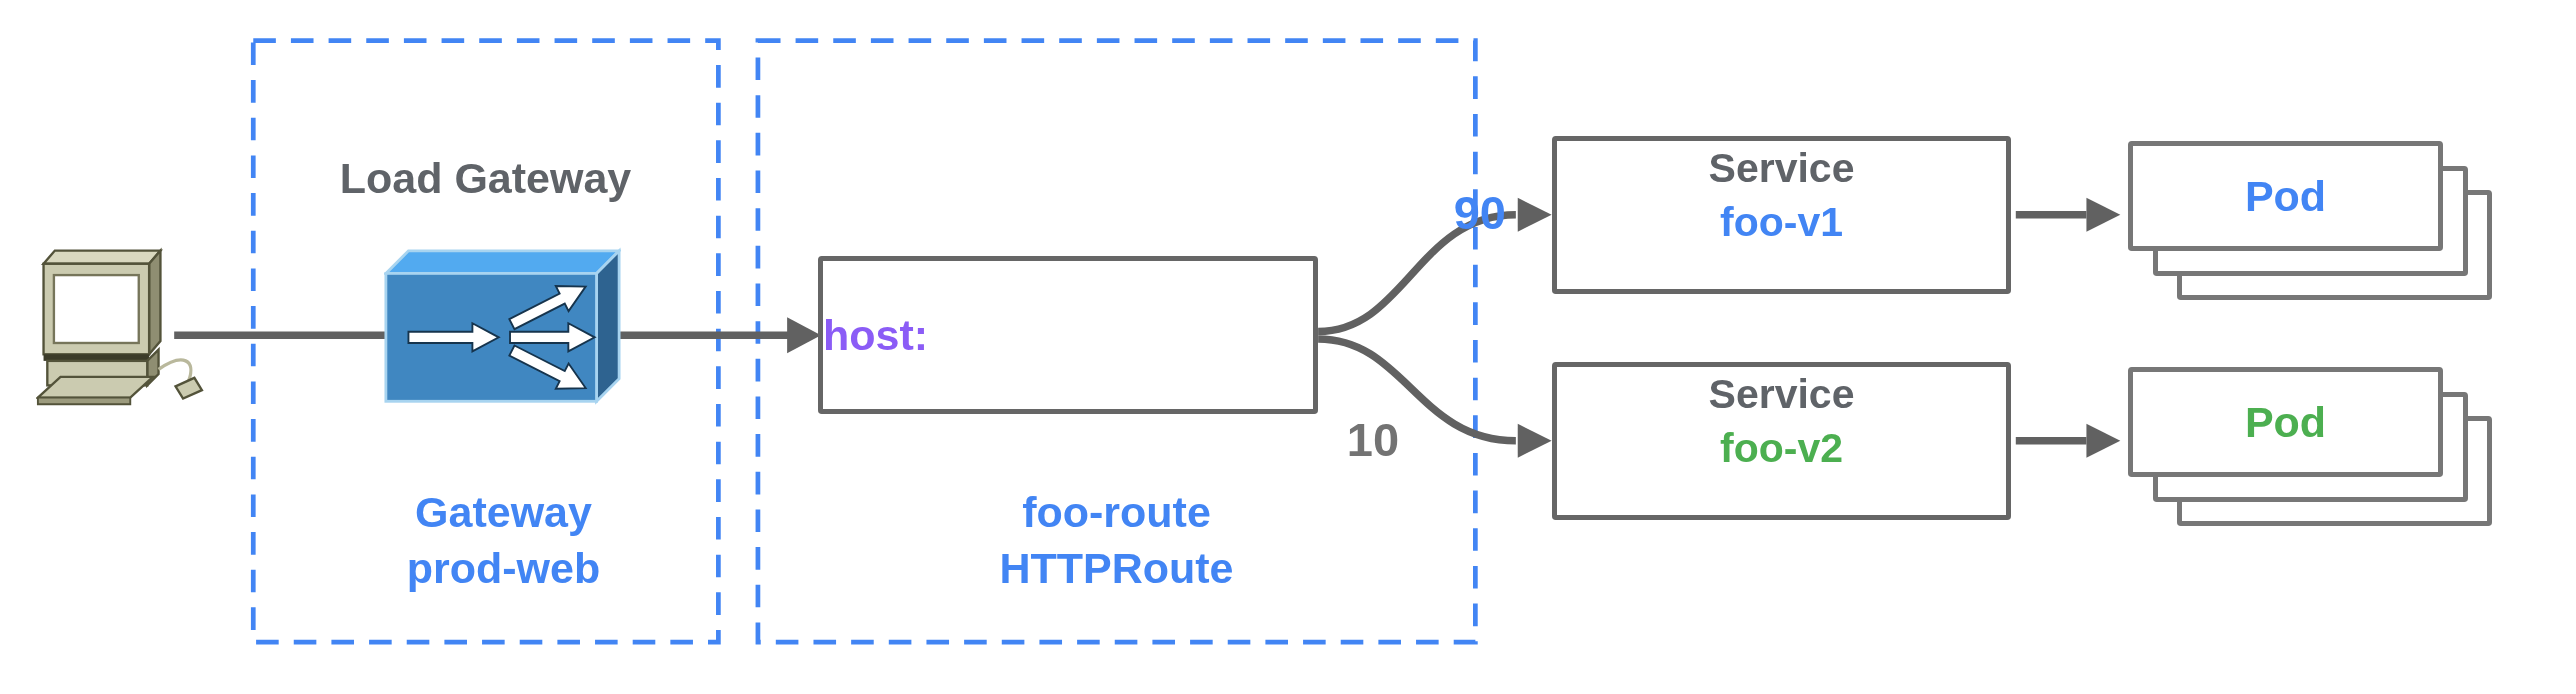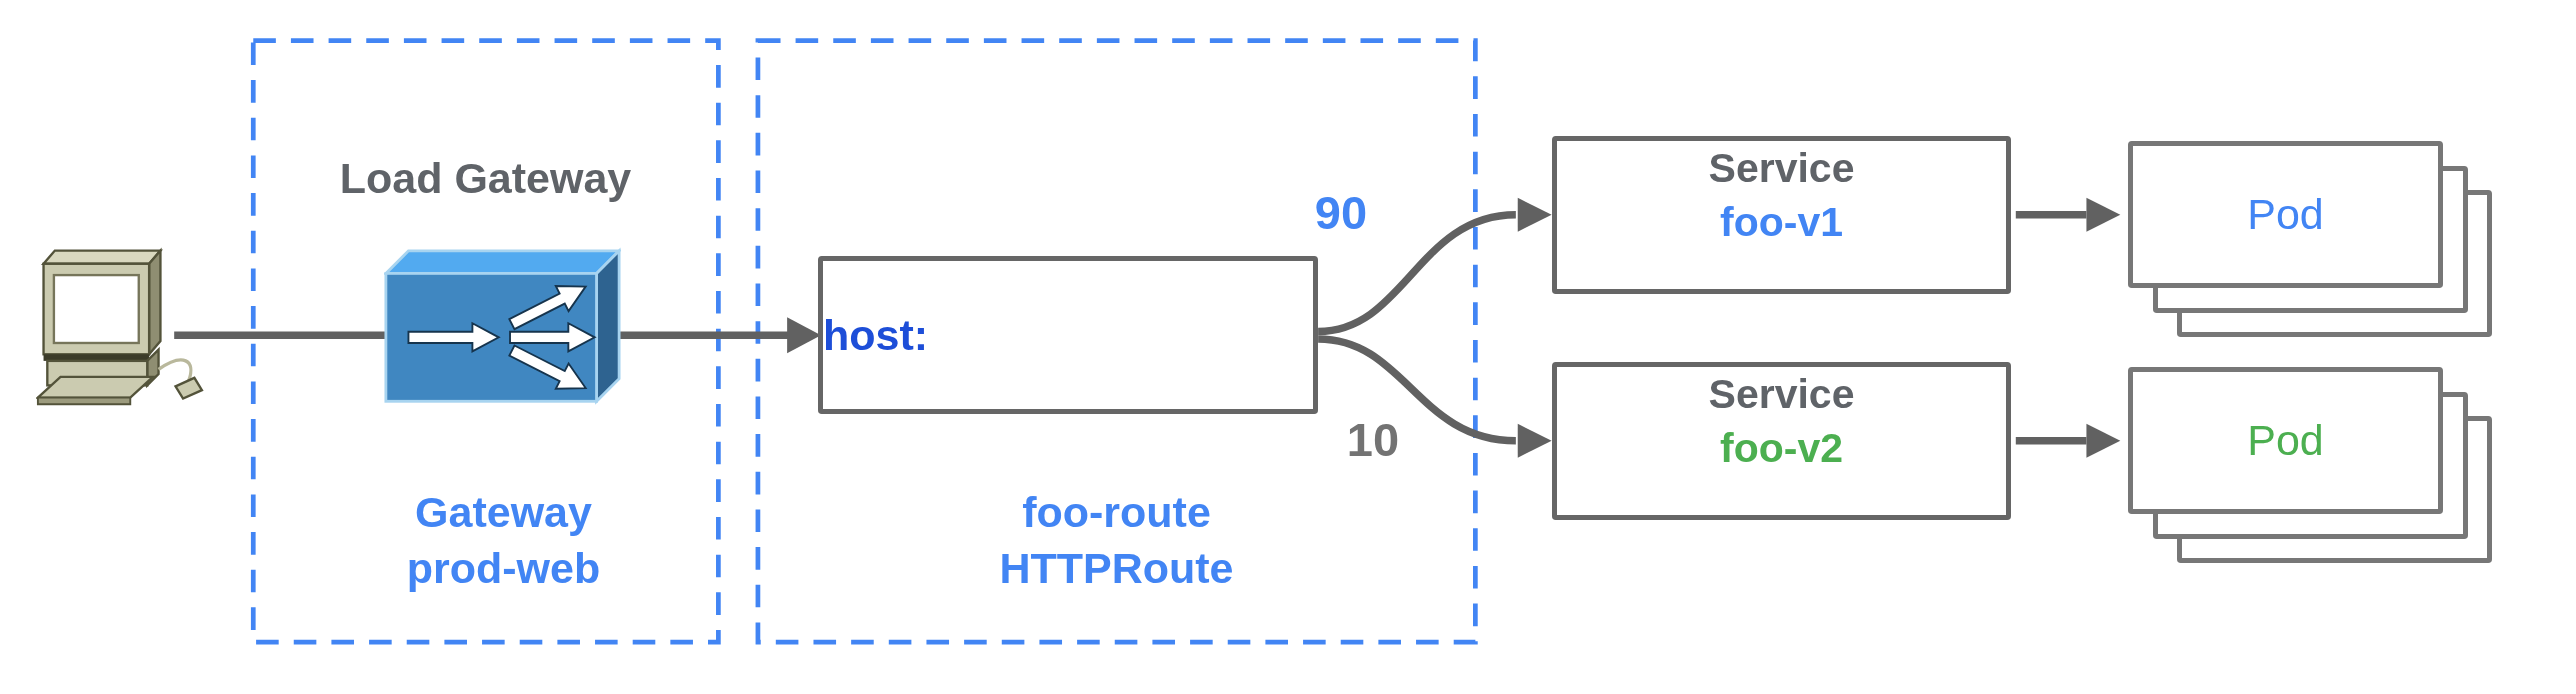--- a/index.html
+++ b/index.html
@@ -11,41 +11,41 @@
     overflow:hidden;
   }
   .layer{position:absolute;left:0;top:0;}
   .lbl{position:absolute;text-align:center;color:#5F6368;font-weight:bold;}
   .blue{color:#4285F4;}
   .green{color:#4CAF50;}
   .gray{color:#5F6368;}
   .title-lb{left:253px;top:154px;width:465px;font-size:43px;}
   .gw-name{left:271px;top:484px;width:465px;font-size:43px;line-height:56px;color:#4285F4;}
   .hr-name{left:758px;top:484px;width:717px;font-size:43px;line-height:56px;color:#4285F4;}
-  .w90{left:1280px;top:185px;width:122px;font-size:47px;color:#4285F4;}
+  .w90{left:1384px;top:185px;width:122px;font-size:47px;color:#4285F4;text-align:right;}
   .w10{left:1312px;top:412px;width:122px;font-size:47px;color:#737373;}
   .node{
     position:absolute;background:#ffffff;
     border:5.6px solid #666666;border-radius:3.8px;
     box-sizing:border-box;
     display:flex;flex-direction:column;align-items:center;
   }
-  .host-box{left:818px;top:256px;width:500px;height:158px;flex-direction:row;font-size:43px;color:#1d4ed8;}
+  .host-box{left:818px;top:256px;width:500px;height:158px;flex-direction:row;font-size:43px;color:#8b5cf6;}
   .host-box .k{font-weight:bold;margin-right:11.3px;}
   .svc{width:459px;height:158px;font-size:41px;line-height:54px;font-weight:bold;}
   .svc-v1{left:1552px;top:136px;}
   .svc-v2{left:1552px;top:362px;}
   .pod-stack{position:absolute;width:367px;height:200px;}
   .pod-stack-1{left:2128px;top:141px;}
   .pod-stack-2{left:2128px;top:367px;}
   .pod-card{
-    position:absolute;width:315px;height:147px;background:#ffffff;
+    position:absolute;width:315px;height:110px;background:#ffffff;
     border:5.6px solid #777777;border-radius:3.8px;box-sizing:border-box;
     display:flex;align-items:center;justify-content:center;
-    font-size:43px;font-weight:normal;
+    font-size:43px;font-weight:bold;
   }
   .pod-back2{left:49px;top:49px;z-index:1;}
   .pod-back1{left:24.5px;top:24.5px;z-index:2;}
   .pod-front{left:0;top:0;z-index:3;}
 </style>
 </head>
 <body>
 
 <div class="canvas">
 

